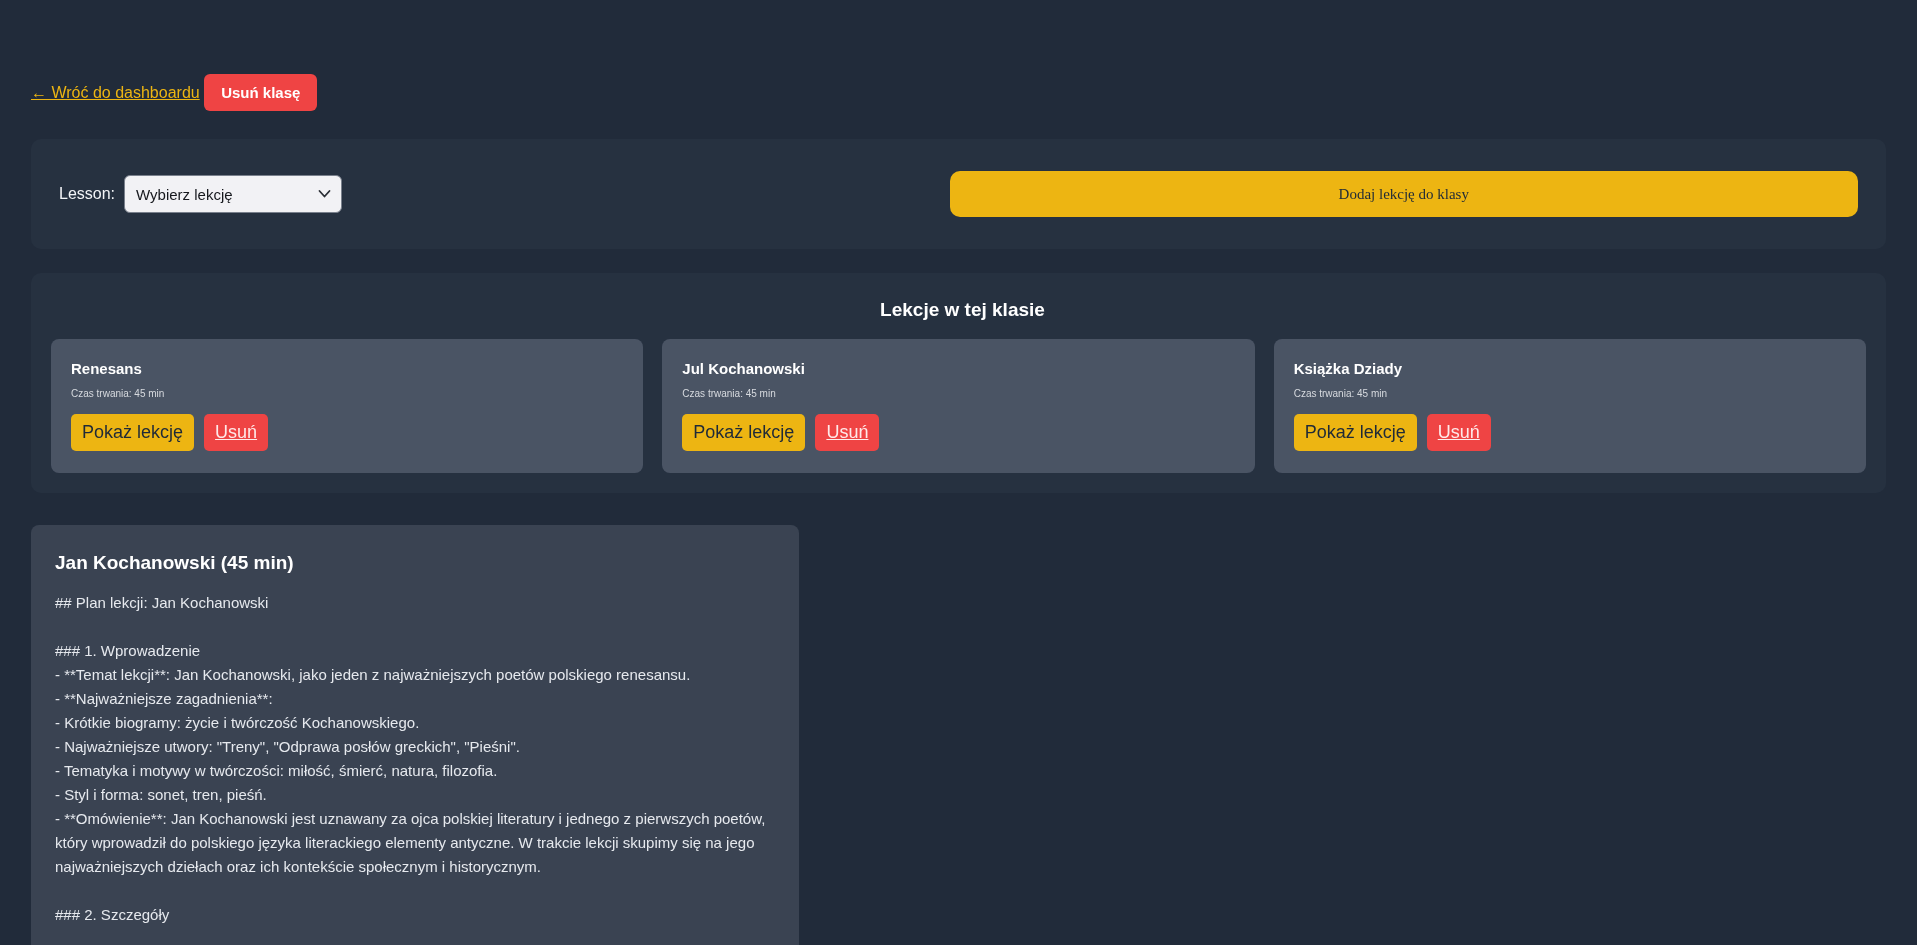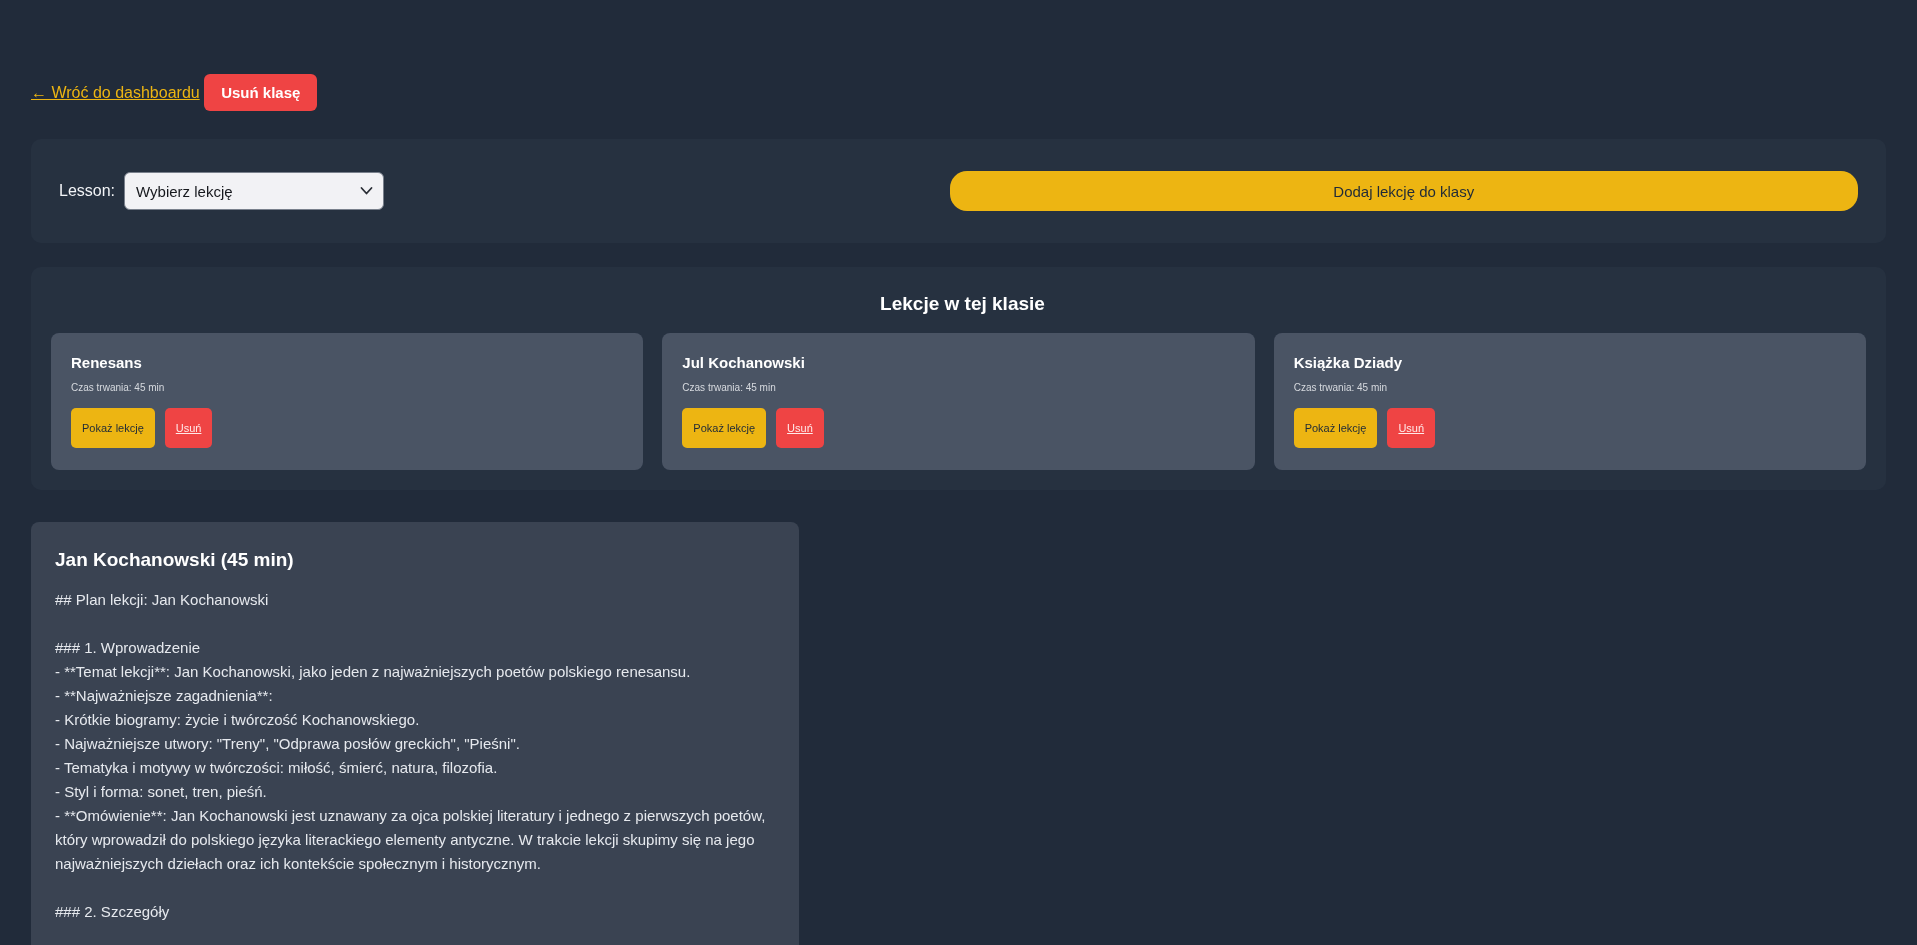--- a/index.html
+++ b/index.html
@@ -68,47 +68,47 @@
     gap:9px;
   }
   .lesson-select-label{
     font-size:16px;
     color:#f2f4f7;
   }
   .select-wrap{position:relative;display:inline-block;}
   select.lesson-select{
     appearance:none;
     -webkit-appearance:none;
-    width:260px;
+    width:218px;
     height:38px;
     background:#f2f2f5;
     color:#16181d;
     font-size:15px;
     font-family:inherit;
     border:1px solid #79808c;
     border-radius:6px;
     padding:0 30px 0 11px;
     cursor:pointer;
   }
   .select-chev{
     position:absolute;
     right:11px;top:50%;
     transform:translateY(-50%);
     pointer-events:none;
     line-height:0;
   }
   .add-lesson-btn{
     flex:0 0 50.5%;
-    height:40px;
+    height:46px;
     background:var(--accent-yellow);
     color:#1f2a38;
     font-size:15px;
-    font-family:Liberation Sans, sans-serif;
+    font-family:Liberation Serif, serif;
     border:none;
-    border-radius:17px;
+    border-radius:10px;
     cursor:pointer;
   }
 
   
   .lessons-panel{
     margin-top:24px;
     padding:26px 20px 20px 20px;
   }
   .lessons-heading{
     font-size:19px;
@@ -133,25 +133,25 @@
     color:#fff;
     margin:0 0 11px 0;
   }
   .card-duration{
     font-size:10px;
     color:#d7dadf;
     margin:0 0 15px 0;
   }
   .card-buttons{display:flex;gap:10px;}
   .btn-sm{
-    font-size:11px;
+    font-size:18px;
     font-family:inherit;
     border:none;
     border-radius:5px;
-    padding:14px 11px;
+    padding:8px 11px;
     cursor:pointer;
   }
   .btn-show{
     background:var(--accent-yellow);
     color:#1f2a38;
   }
   .btn-del{
     background:var(--accent-red);
     color:#ffe9e9;
     text-decoration:underline;

